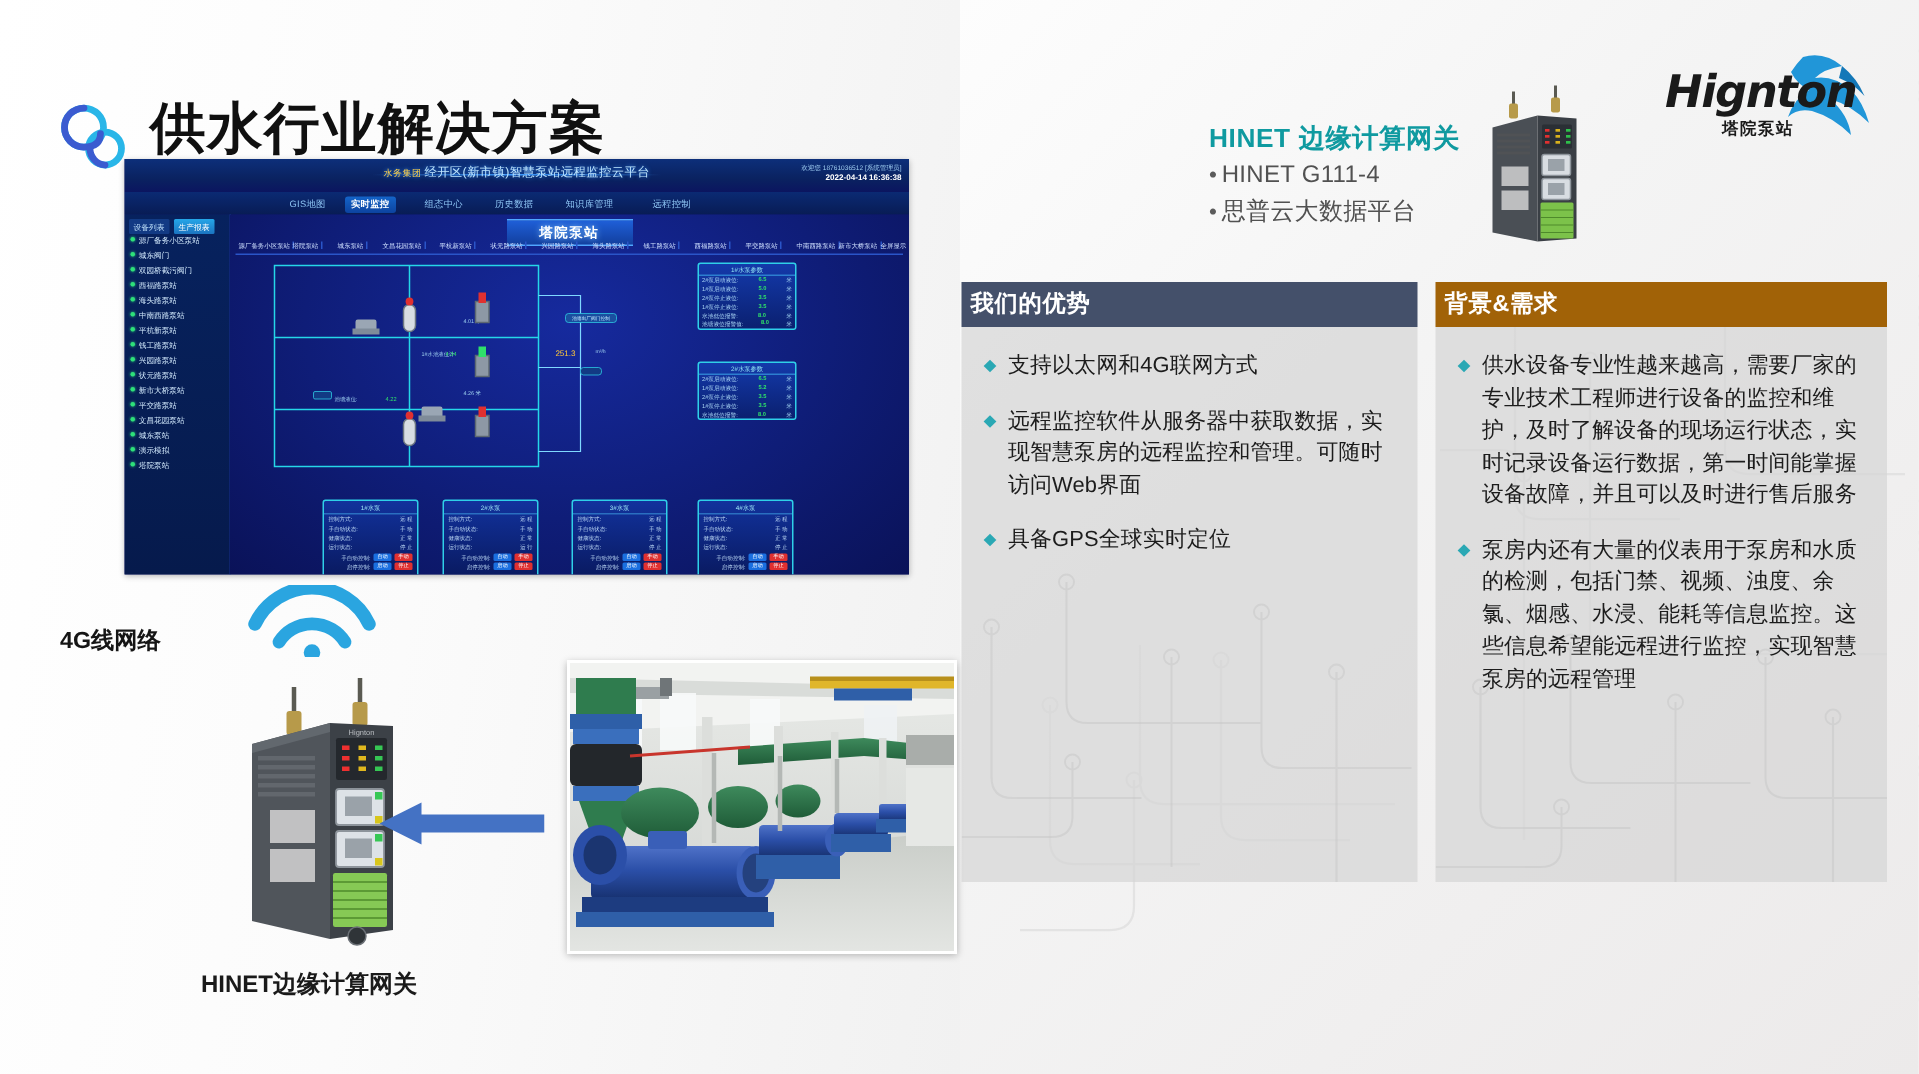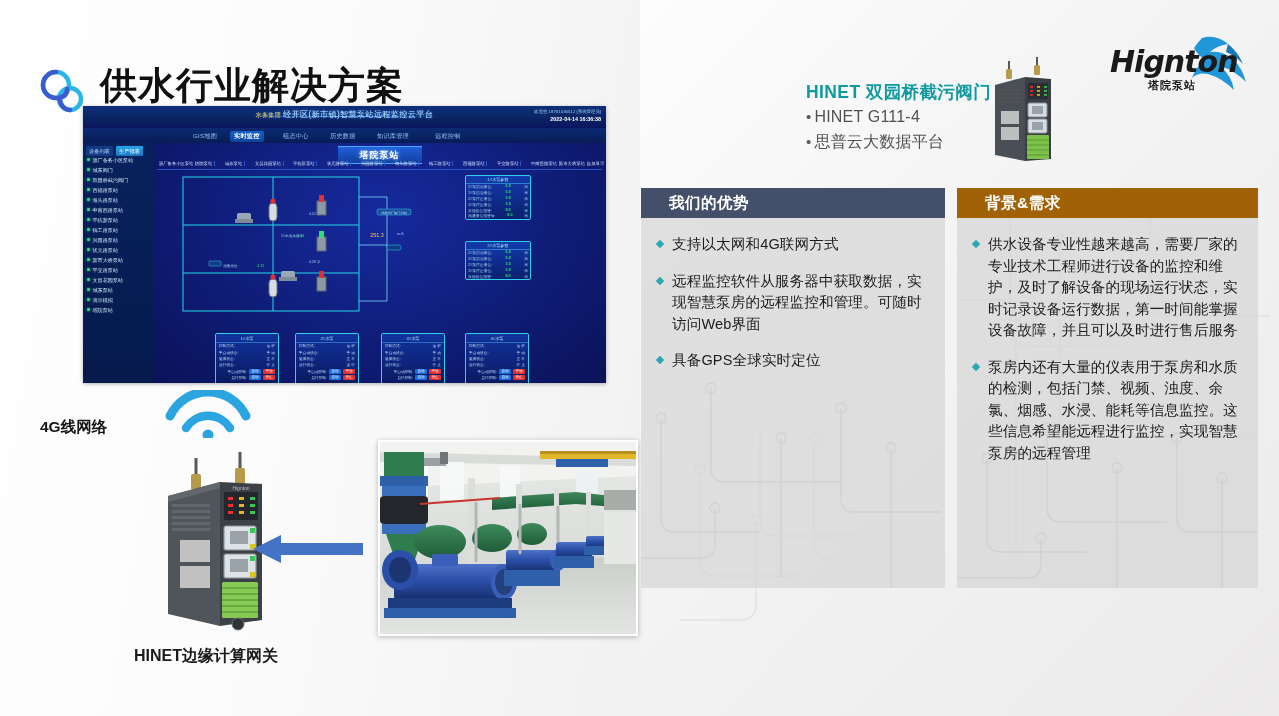--- a/index.html
+++ b/index.html
@@ -184,21 +184,21 @@
     font-size:16px;font-weight:bold;color:#1a1a1a;white-space:nowrap;
   }
   #pump-photo{
     position:absolute;left:378px;top:440px;width:256px;height:192px;z-index:6;
     border:2px solid #ffffff;box-shadow:0 1px 5px rgba(0,0,0,.28);overflow:hidden;
   }
 
   
   .panel{position:absolute;z-index:6;}
   .panel-head{
-    height:30px;line-height:30px;padding-left:28px;
+    height:30px;line-height:30px;padding-left:6px;
     font-size:15.5px;font-weight:bold;color:#ffffff;letter-spacing:.5px;
   }
   .panel-head.dark{background:#44506a;}
   .panel-head.orange{background:#a16207;}
   .panel-body{
     background:rgba(214,214,214,.72);
     padding:16px 14px 10px 14px;box-sizing:border-box;position:relative;
     overflow:hidden;
   }
   .panel-body .pb-circuit{position:absolute;inset:0;opacity:.5;pointer-events:none;}
@@ -274,21 +274,21 @@
   <svg id="brand-logo" viewBox="0 0 54 54">
     <circle cx="20" cy="20" r="13" fill="none" stroke="#29b6e8" stroke-width="4.5"></circle>
     <circle cx="34" cy="34" r="11" fill="none" stroke="#29b6e8" stroke-width="4.5"></circle>
     <path d="M20 7 A13 13 0 0 0 20 33 Q31 33 31 24" fill="none" stroke="#3b5bd0" stroke-width="4.5" stroke-linecap="round"></path>
     <path d="M34 45 A11 11 0 0 1 24 34" fill="none" stroke="#3b5bd0" stroke-width="4.5" stroke-linecap="round"></path>
   </svg>
   <div id="page-title">供水行业解决方案</div>
 </div>
 
 <div id="hinet-block">
-  <div id="hinet-title">HINET 双园桥截污阀门</div>
+  <div id="hinet-title">HINET 边缘计算网关</div>
   <div class="hinet-li">
     <span class="dot">•</span><span>HINET G111-4</span>
   </div>
   <div class="hinet-li">
     <span class="dot">•</span><span>思普云大数据平台</span>
   </div>
 </div>
 
 <svg id="device-top" viewBox="0 0 75 110">
   <line x1="24" y1="22" x2="24" y2="6" stroke="#5a5a52" stroke-width="2"></line>

